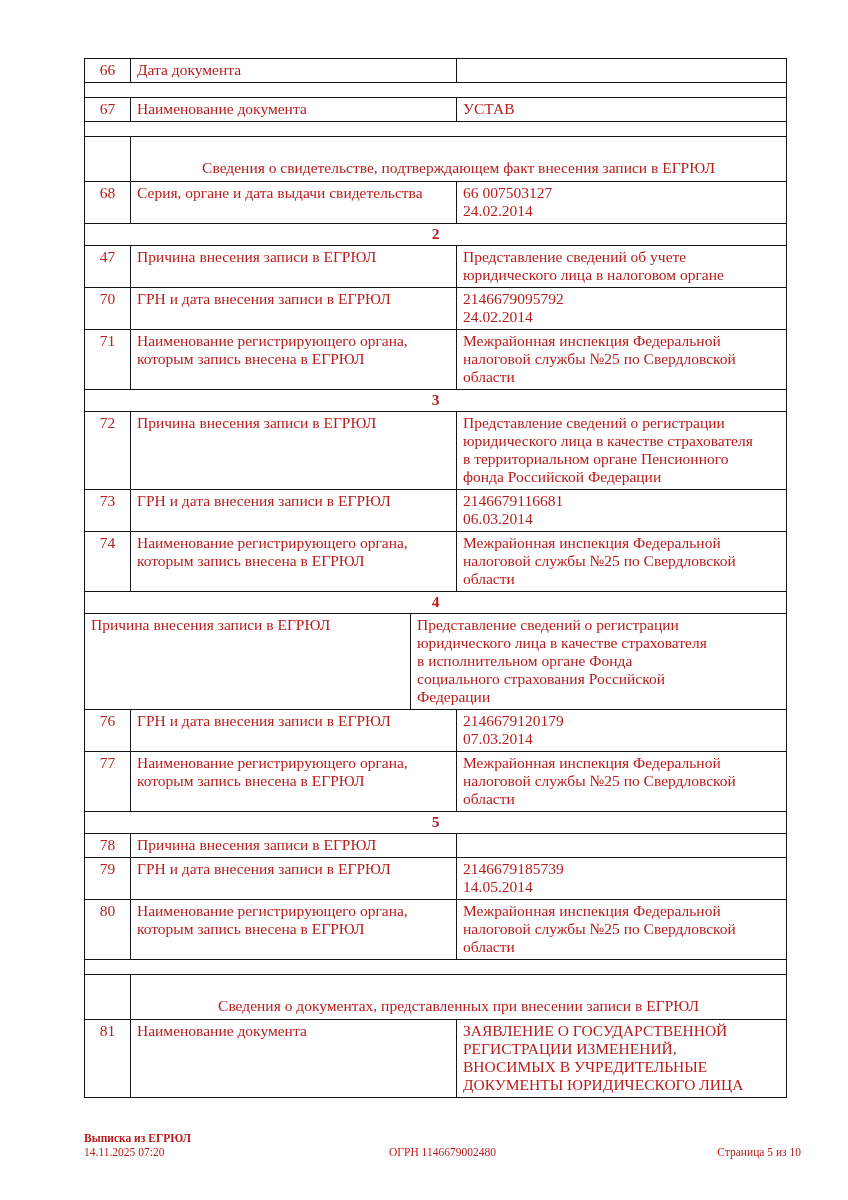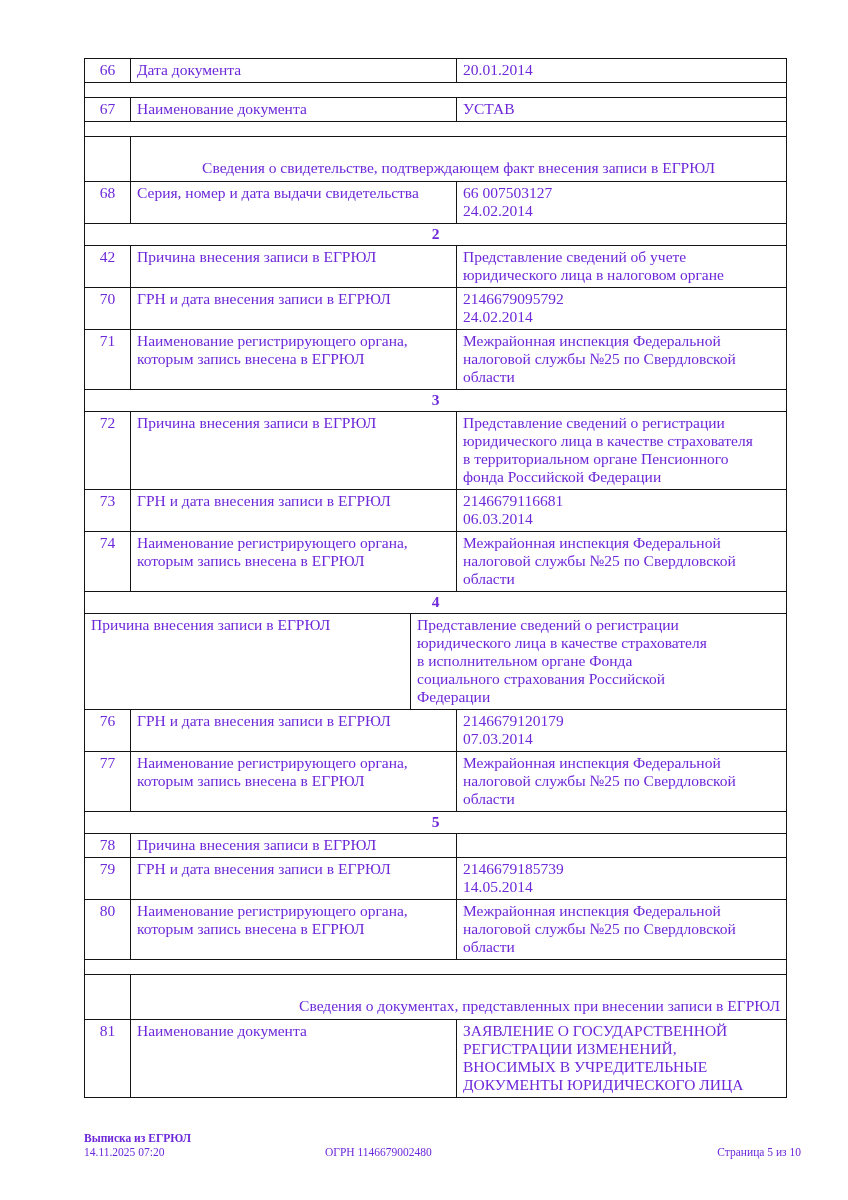--- a/index.html
+++ b/index.html
@@ -4,21 +4,21 @@
 <style>
   * { box-sizing: border-box; margin: 0; padding: 0; }
   html, body { background: #e8e8e8; }
   .page {
     position: relative;
     width: 848px;
     height: 1200px;
     margin: 0 auto;
     background: #ffffff;
     font-family: "Liberation Serif", serif;
-    color: #6d28d9;
+    color: #b91c1c;
     overflow: hidden;
   }
   .doc-table {
     position: absolute;
     left: 84px;
     top: 58px;
     width: 703px;
     border: 1px solid #141414;
     border-bottom: none;
   }
@@ -59,72 +59,71 @@
     flex: 0 0 46px;
     width: 46px;
     border-right: 1px solid #141414;
   }
   .row.section .section-title {
     flex: 1;
     text-align: center;
     padding: 3px 6px 4px 6px;
     margin-top: 19px;
   }
-  .row.section .section-title.left { text-align: right; }
+  .row.section .section-title.left { text-align: center; }
   .footer {
     position: absolute;
     left: 84px;
     right: 47px;
     top: 1131px;
     display: flex;
     justify-content: space-between;
     align-items: flex-end;
     font-size: 11.5px;
     line-height: 14px;
     gap: 6px;
   }
   .footer > div { flex: 1; }
   .footer .f-left { text-align: left; }
-  .footer .f-center { text-align: left; }
+  .footer .f-center { text-align: center; }
   .footer .f-right { text-align: right; }
   .footer .line1 { font-weight: bold; }
 </style>
 </head>
 <body>
 
 <div class="page">
 
   <div class="doc-table" id="table-rows">
       <div class="row data">
         <div class="cell num">66</div>
         <div class="cell label">Дата документа</div>
-        <div class="cell value">20.01.2014</div>
       </div>
       <div class="row spacer"></div>
       <div class="row data">
         <div class="cell num">67</div>
         <div class="cell label">Наименование документа</div>
         <div class="cell value">УСТАВ</div>
       </div>
       <div class="row spacer"></div>
       <div class="row section">
         <div class="num-empty"></div>
         <div class="cell section-title">Сведения о свидетельстве, подтверждающем факт внесения записи в ЕГРЮЛ</div>
       </div>
       <div class="row data">
         <div class="cell num">68</div>
-        <div class="cell label">Серия, номер и дата выдачи свидетельства</div>
+        <div class="cell label">Серия, органе и дата выдачи свидетельства</div>
         <div class="cell value">66 007503127
 24.02.2014</div>
       </div>
       <div class="row group">
         <div class="cell">2</div>
       </div>
       <div class="row data">
-        <div class="cell num">42</div>
+        <div class="cell num">47</div>
         <div class="cell label">Причина внесения записи в ЕГРЮЛ</div>
         <div class="cell value">Представление сведений об учете
 юридического лица в налоговом органе</div>
       </div>
       <div class="row data">
         <div class="cell num">70</div>
         <div class="cell label">ГРН и дата внесения записи в ЕГРЮЛ</div>
         <div class="cell value">2146679095792
 24.02.2014</div>
       </div>

